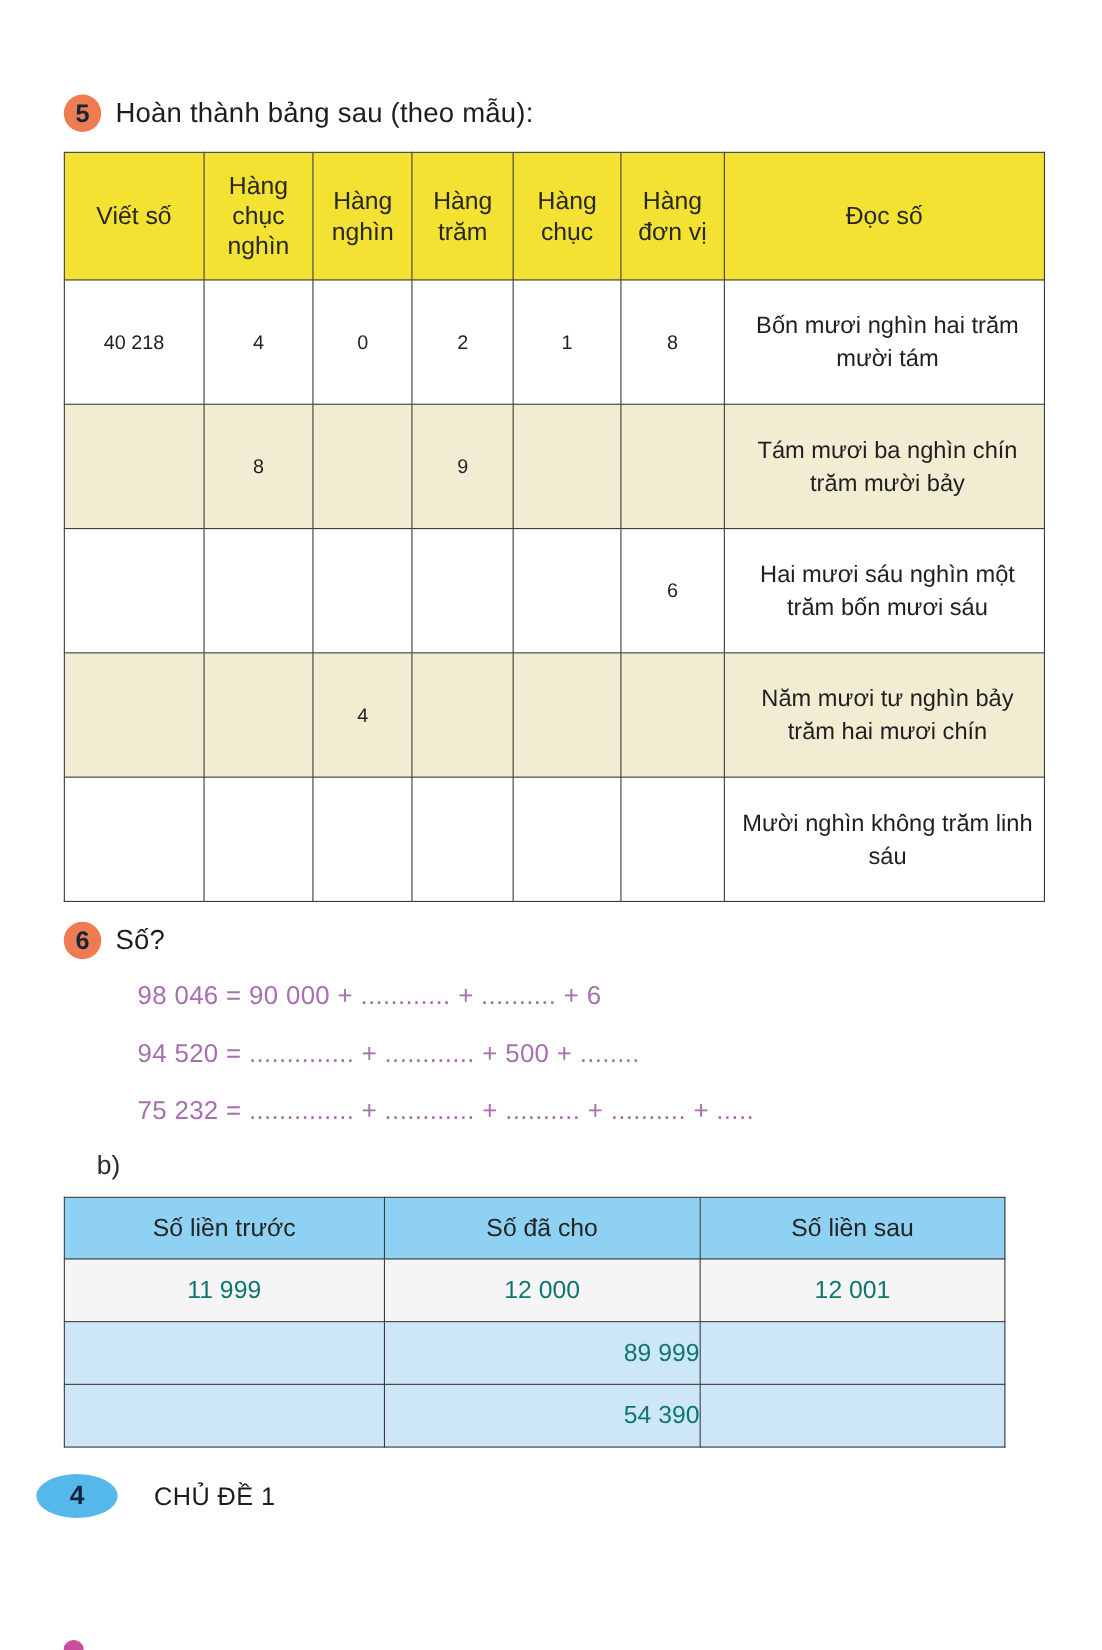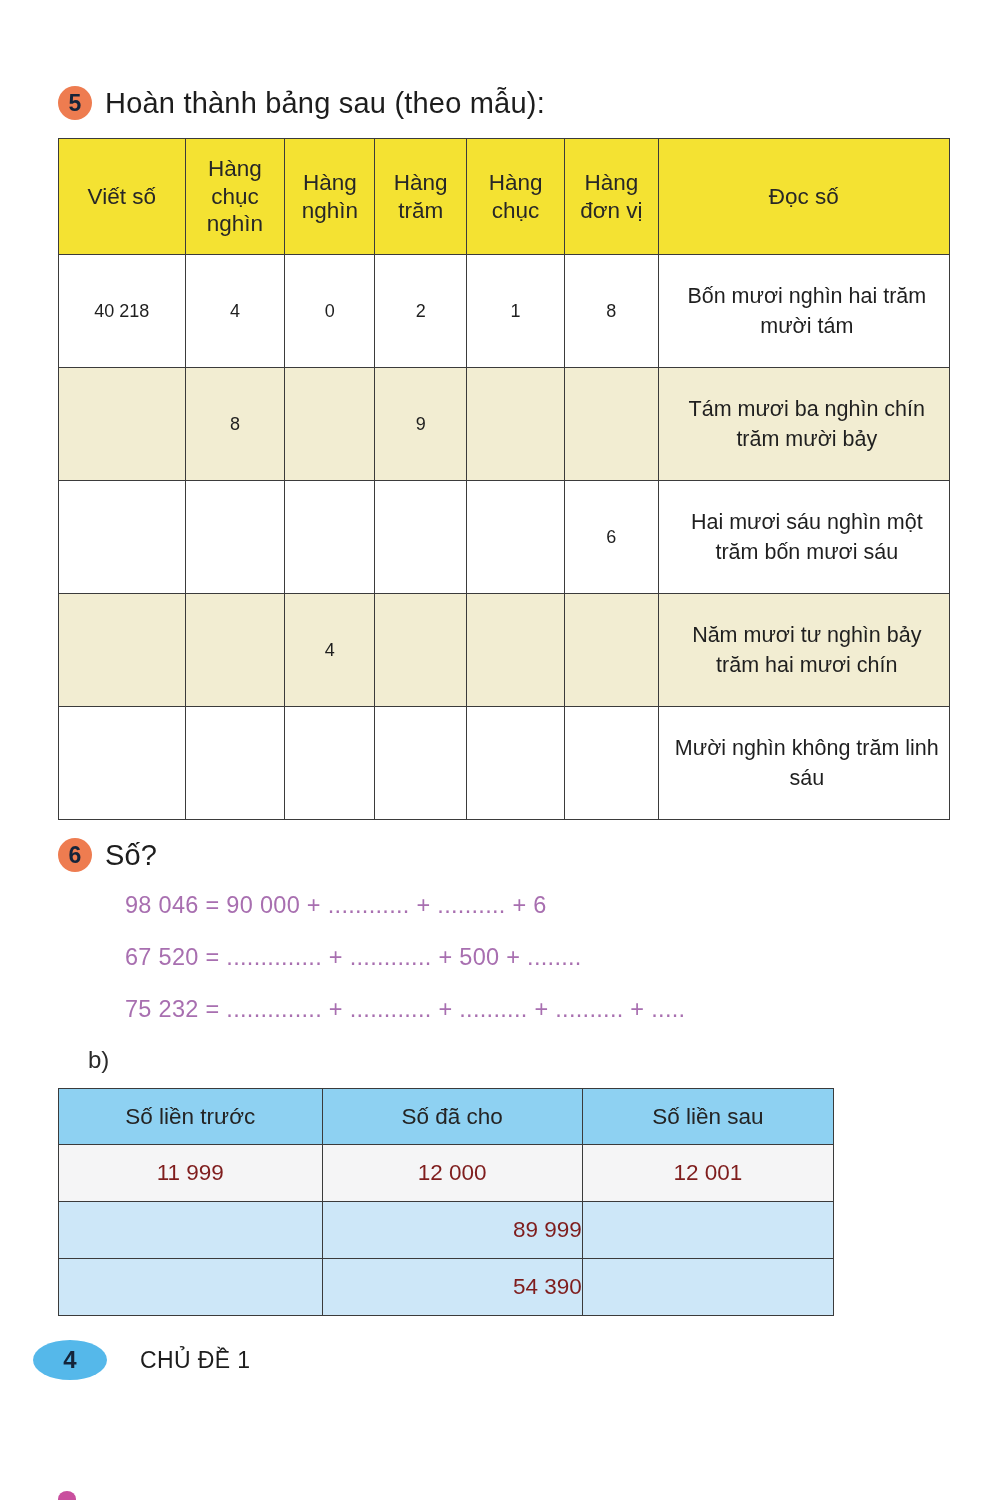--- a/index.html
+++ b/index.html
@@ -12,21 +12,21 @@
   .content { padding:86px 52px 0 58px; }
 
   
   .ex-header { display:flex; align-items:center; gap:13px; }
   .badge {
     width:34px; height:34px; border-radius:50%;
     background:#ee7c50; color:#14243a;
     display:flex; align-items:center; justify-content:center;
     font-size:23px; font-weight:bold; flex:0 0 auto;
   }
-  .ex-title { font-size:29px; color:#1d1d1d; letter-spacing:.2px; }
+  .ex-title { font-size:25px; color:#1d1d1d; letter-spacing:.2px; }
 
   
   table { border-collapse:collapse; table-layout:fixed; }
   .t1 { width:892px; margin-top:18px; }
   .t1 th, .t1 td { border:1.6px solid #3b3b3b; }
   .t1 thead th {
     background:#f4e232; height:116px; font-weight:normal;
     font-size:22.5px; line-height:1.22; text-align:center; color:#272727;
     padding:0 4px;
   }
@@ -45,27 +45,27 @@
   .equations { margin:18px 0 0 34px; }
   .eq-line {
     font-size:23.5px; line-height:30px; margin-bottom:22px;
     color:#a86fb0; letter-spacing:.3px;
   }
   .eq-line.indent { padding-left:33px; }
   .part-label { color:#2a2a2a; margin-right:10px; }
   .part-b { font-size:24px; color:#2a2a2a; margin:4px 0 14px 30px; }
 
   
-  .t2 { width:776px; }
+  .t2 { width:856px; }
   .t2 th, .t2 td { border:1.6px solid #3b3b3b; text-align:center; }
   .t2 thead th {
     background:#8ed1f2; height:56px; font-weight:normal;
     font-size:22.5px; color:#242424;
   }
-  .t2 tbody td { height:57px; font-size:22.5px; color:#7f1d1d; }
+  .t2 tbody td { height:57px; font-size:22.5px; color:#0f766e; }
   .t2 tbody tr.even td { background:#f5f5f6; }
   .t2 tbody tr.odd td { background:#cde7f8;text-align:right; }
 
   
   .footer { display:flex; align-items:center; margin:24px 0 0 -25px; }
   .page-badge {
     width:74px; height:40px; border-radius:50%;
     background:#55b8ea; color:#14243a;
     display:flex; align-items:center; justify-content:center;
     font-size:24px; font-weight:bold;
@@ -158,21 +158,21 @@
     </tbody>
   </table>
 
   <div class="ex-header ex6">
     <span class="badge">6</span>
     <span class="ex-title">Số?</span>
   </div>
 
   <div class="equations">
     <div class="eq-line indent"><span>98 046 = 90 000 + ............ + .......... + 6</span></div>
-    <div class="eq-line indent"><span>67 520 = .............. + ............ + 500 + ........</span></div>
+    <div class="eq-line indent"><span>94 520 = .............. + ............ + 500 + ........</span></div>
     <div class="eq-line indent"><span>75 232 = .............. + ............ + .......... + .......... + .....</span></div>
   </div>
 
   <div class="part-b">b)</div>
 
   <table class="t2">
     <colgroup>
       <col style="width:34.0%">
         <col style="width:33.6%">
         <col style="width:32.4%">

